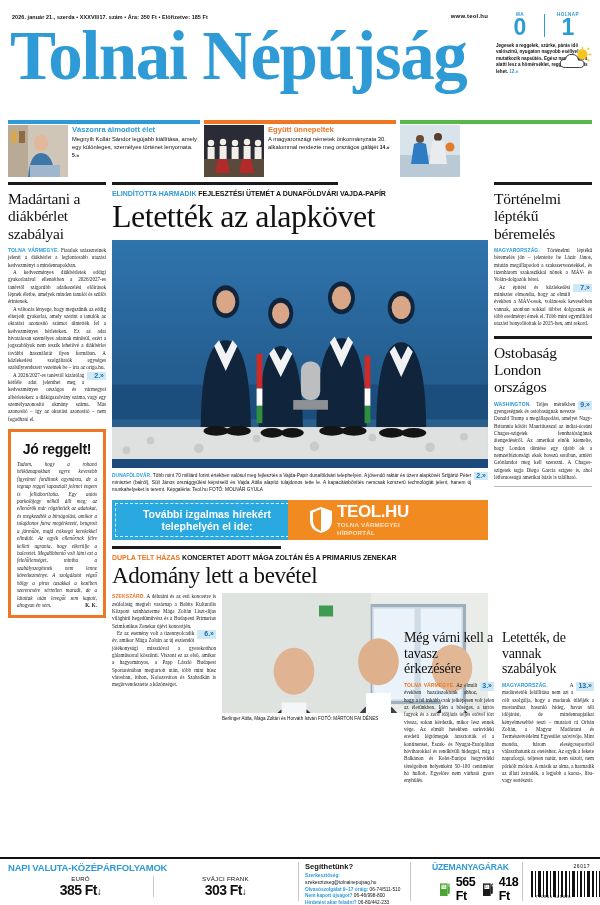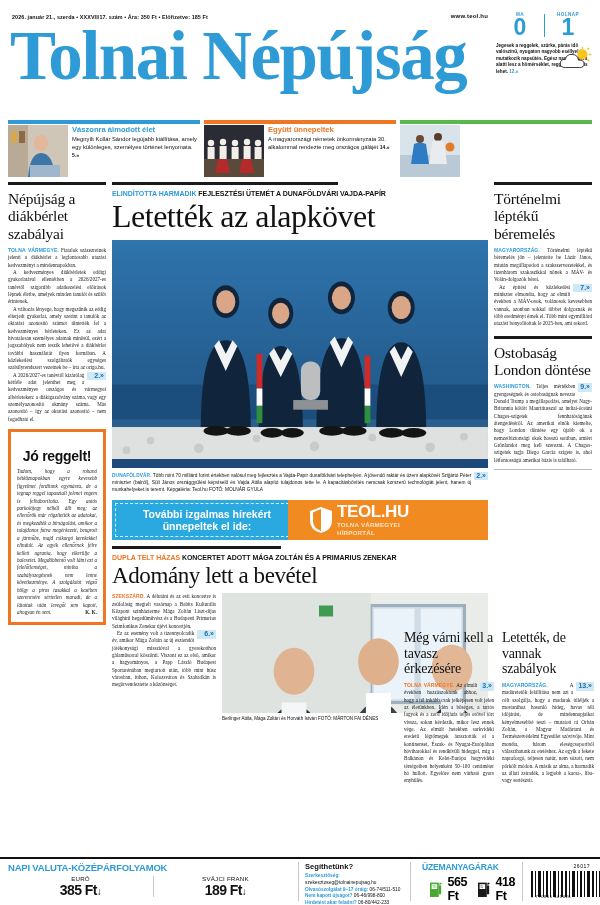--- a/index.html
+++ b/index.html
@@ -109,21 +109,21 @@
   }
 
   .mainphoto { width: 100%; height: 228px; position: relative; overflow: hidden; background: #1d4a7a; }
   .caption {
     font-family: "Liberation Sans", sans-serif;
     font-size: 4.8px; line-height: 1.5; color: #111; text-align: justify; margin-top: 4px;
   }
   .caption .loc { font-size: 4.8px; }
 
   
-  .jorebox { border: 3px solid #ef7622; padding: 16px 6px 6px 6px; margin-top: 6px; }
+  .jorebox { border: 3px solid #ef7622; padding: 9px 6px 6px 6px; margin-top: 6px; }
   .jore-title {
     font-family: "Liberation Sans", sans-serif; font-weight: bold;
     font-size: 14px; text-align: center; color: #111; margin-bottom: 4px; letter-spacing: -.3px;
   }
   .jore-body {
     font-family: "Liberation Serif", serif; font-style: italic;
     font-size: 5.1px; line-height: 1.46; text-align: justify; color: #1a1a1a;
   }
   .sign { font-style: normal; font-weight: bold; float: right; }
 
@@ -170,21 +170,21 @@
   .fx-cell + .fx-cell::before { content:""; position:absolute; left:0; top:1px; bottom:1px; width:1px; background:#c9c9c9; }
   .fx-name { font-size: 6.2px; color: #111; letter-spacing: .2px; }
   .fx-val { font-size: 14px; font-weight: bold; color: #111; letter-spacing: -.6px; line-height: 1.15; }
   .arrow { font-size: 10px; font-weight: normal; }
 
   .help { width: 112px; flex: 0 0 112px; padding-left: 6px; border-left: 1px solid #c9c9c9; }
   .help-title { font-weight: bold; font-size: 7.6px; color: #111; margin-bottom: 2px; }
   .help-line { font-size: 4.8px; line-height: 1.42; color: #111; }
   .help-line b { color: #2e9bd6; }
 
-  .fuel { width: 112px; flex: 0 0 112px; padding-left: 11px; border-left: 1px solid #c9c9c9; }
+  .fuel { width: 112px; flex: 0 0 112px; padding-left: 21px; border-left: 1px solid #c9c9c9; }
   .fuel-title { color: #2e9bd6; font-weight: bold; font-size: 8.6px; letter-spacing: -.2px; margin-bottom: 3px; }
   .fuel-row { display: flex; align-items: center; gap: 4px; margin-left: 8px; }
   .pump { width: 17px; height: 20px; position: relative; }
   .fuel-val { font-size: 12.5px; font-weight: bold; letter-spacing: -.5px; }
 
   .barcode { flex: 1; padding-left: 6px; border-left: 1px solid #c9c9c9; position: relative; }
   .bc-num { position: absolute; right: 2px; top: 1px; font-size: 5px; letter-spacing: .5px; }
   .bc-bars { position: absolute; left: 8px; right: 4px; top: 9px; height: 26px; }
   .bc-sub { position: absolute; left: 8px; bottom: 2px; font-size: 4px; letter-spacing: .6px; }
 </style>
@@ -295,21 +295,21 @@
           <circle cx="50" cy="22" r="4.5" fill="#e07b2a"></circle>
         </svg>
       </div>
     </div>
   </div>
 
   <div class="grid">
 
     <div class="col-left">
       <div class="rule-black"></div>
-      <div class="hl">Népújság a diákbérlet szabályai</div>
+      <div class="hl">Madártani a diákbérlet szabályai</div>
       <div class="body-txt">
         <p><span class="loc">TOLNA VÁRMEGYE.</span>
            <span>Fiatalok százezreinek jelenti a diákbérlet a legfontosabb utazási kedvezményt a mindennapokban.</span></p>
         <p>A kedvezményes diákbérletek eddigi gyakorlatával ellentétben a 2026/2027-es tanévtől szigorúbb adatkezelési előírások lépnek életbe, amelyek minden tanulót és szülőt érintenek.</p>
         <p>A változás lényege, hogy megszűnik az eddig elterjedt gyakorlat, amely szerint a tanulók az oktatási azonosító számot tüntették fel a kedvezményes bérleteken. Ez az adat hivatalosan személyes adatnak minősül, ezért a jogszabályok nem teszik lehetővé a diákbérlet további használatát ilyen formában. A közlekedési szolgáltatók egységes szabályrendszert vezetnek be – írta az origo.hu.</p>
         <p><span class="jump">2.»</span>
            <span>A 2026/2027-es tanévtől kizárólag kétféle adat jelenthet meg a kedvezményes országos és vármegyei albérleteken: a diákigazolvány száma, vagy egy személyazonosító okmány száma. Más azonosító – így az oktatási azonosító – nem fogadható el.</span></p>
       </div>
 
       <div class="jorebox">
@@ -407,21 +407,21 @@
         <span class="jump">2.»</span>
         <span class="loc">DUNAFÖLDVÁR.</span>
         <span>Több mint 70 milliárd forint értékben valósul meg fejlesztés a Vajda-Papír dunaföldvári telephelyén. A jövendő raktár és üzem alapkövét Szijjártó Péter miniszter (balról), Süli János országgyűlési képviselő és Vajda Attila alapító tulajdonos tette le. A kapacitásbővítés nemcsak korszerű technológiát jelent, hanem új munkahelyeket is teremt. Képgaléria: Teol.hu FOTÓ: MOLNÁR GYULA</span>
       </div>
 
       <div class="teolbanner">
         <div class="teol-left">
           <div class="dash"></div>
           <div class="teol-left-txt">
             <div>További izgalmas hírekért</div>
-            <div>ünnepeltek el ide:</div>
+            <div>telephelyén el ide:</div>
           </div>
         </div>
         <div class="teol-right">
           <svg class="shield" viewBox="0 0 22 26">
             <path d="M11 0 L22 4 V14 Q22 23 11 26 Q0 23 0 14 V4 Z" fill="#ffffff"></path>
             <path d="M11 2 L11 24 Q3 21 3 14 V5.5 Z" fill="#f18a21"></path>
           </svg>
           <div class="teol-wordmark">
             <div class="teol-name">TEOL.HU</div>
             <div class="teol-sub">
@@ -485,21 +485,21 @@
       <div class="rule-black"></div>
       <div class="hl">Történelmi léptékű béremelés</div>
       <div class="body-txt">
         <p><span class="loc">MAGYARORSZÁG.</span>
            <span>Történelmi léptékű béremelés jön – jelentette be Lázár János, miután megállapodott a szakszervezetekkel, és tizenhárom szakaszikkal nőnek a MÁV- és Volán-dolgozók bérei.</span></p>
         <p><span class="jump">7.»</span>
            <span>Az építési és közlekedési miniszter elmondta, hogy az elmúlt években a MÁV-osok, volánosok kevesebben vannak, azonban sokkal többet dolgoznak és több eredményt érnek el. Több mint egymilliárd utazást bonyolítottak le 2025-ben, ami rekord.</span></p>
       </div>
 
       <div class="rule-black" style="margin-top:8px"></div>
-      <div class="hl">Ostobaság London döntése</div>
+      <div class="hl">Ostobaság London országos</div>
       <div class="body-txt">
         <p><span class="jump">9.»</span>
            <span class="loc">WASHINGTON.</span>
            <span>Teljes mértékben gyengeségnek és ostobaságnak nevezte Donald Trump a megállapodást, amelyet Nagy-Britannia kötött Mauritiusszal az indiai-óceáni Chagos-szigetek fennhatóságának átengedéséről. Az amerikai elnök kiemelte, hogy London döntése egy újabb ok a nemzetbiztonsági okok hosszú sorában, amiért Grönlandot meg kell szerezni. A Chagos-szigetek tagja Diego Garcia szigete is, ahol létfontosságú amerikai bázis is található.</span></p>
       </div>
 
       <div class="rule-thin"></div>
     </div>
   </div>
 
@@ -535,21 +535,21 @@
       <div class="fx-row">
         <div class="fx-cell">
           <div class="fx-name">EURÓ</div>
           <div class="fx-val">
             <span>385 Ft</span><span class="arrow">↓</span>
           </div>
         </div>
         <div class="fx-cell">
           <div class="fx-name">SVÁJCI FRANK</div>
           <div class="fx-val">
-            <span>189 Ft</span><span class="arrow">↓</span>
+            <span>303 Ft</span><span class="arrow">↓</span>
           </div>
         </div>
       </div>
     </div>
 
     <div class="help">
       <div class="help-title">Segíthetünk?</div>
       <div class="help-line">
         <b>Szerkesztőség:</b> <span>szekesztoseg@tolnainepujsag.hu</span>
       </div>

